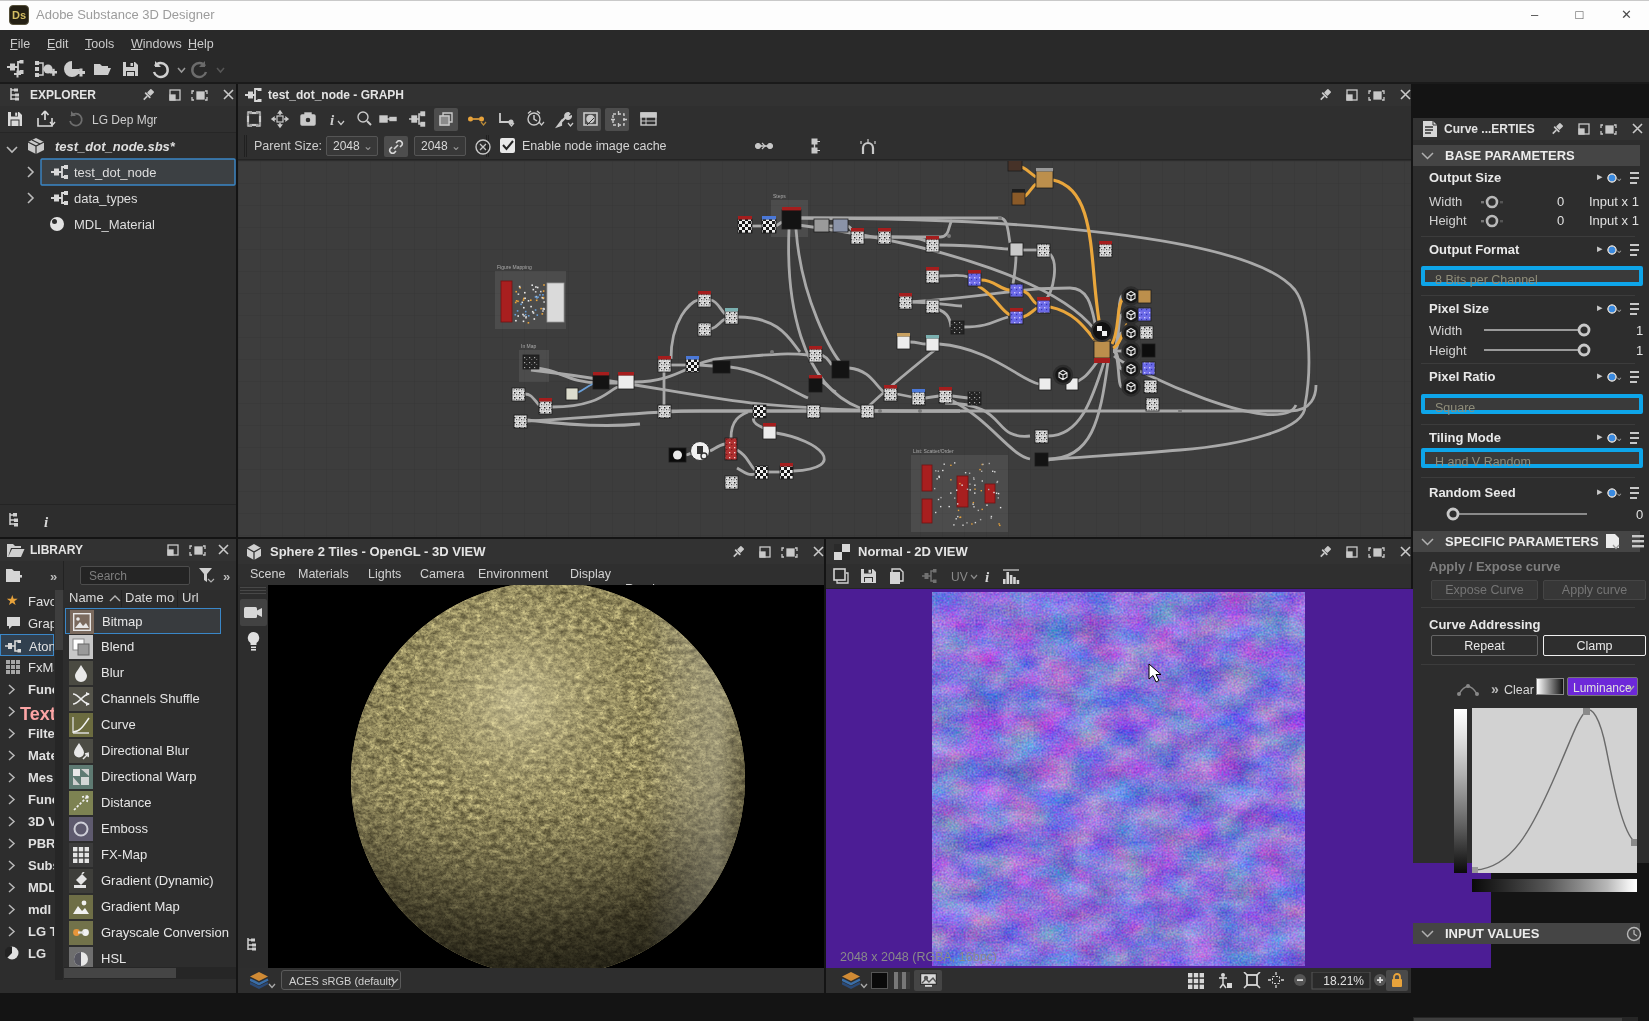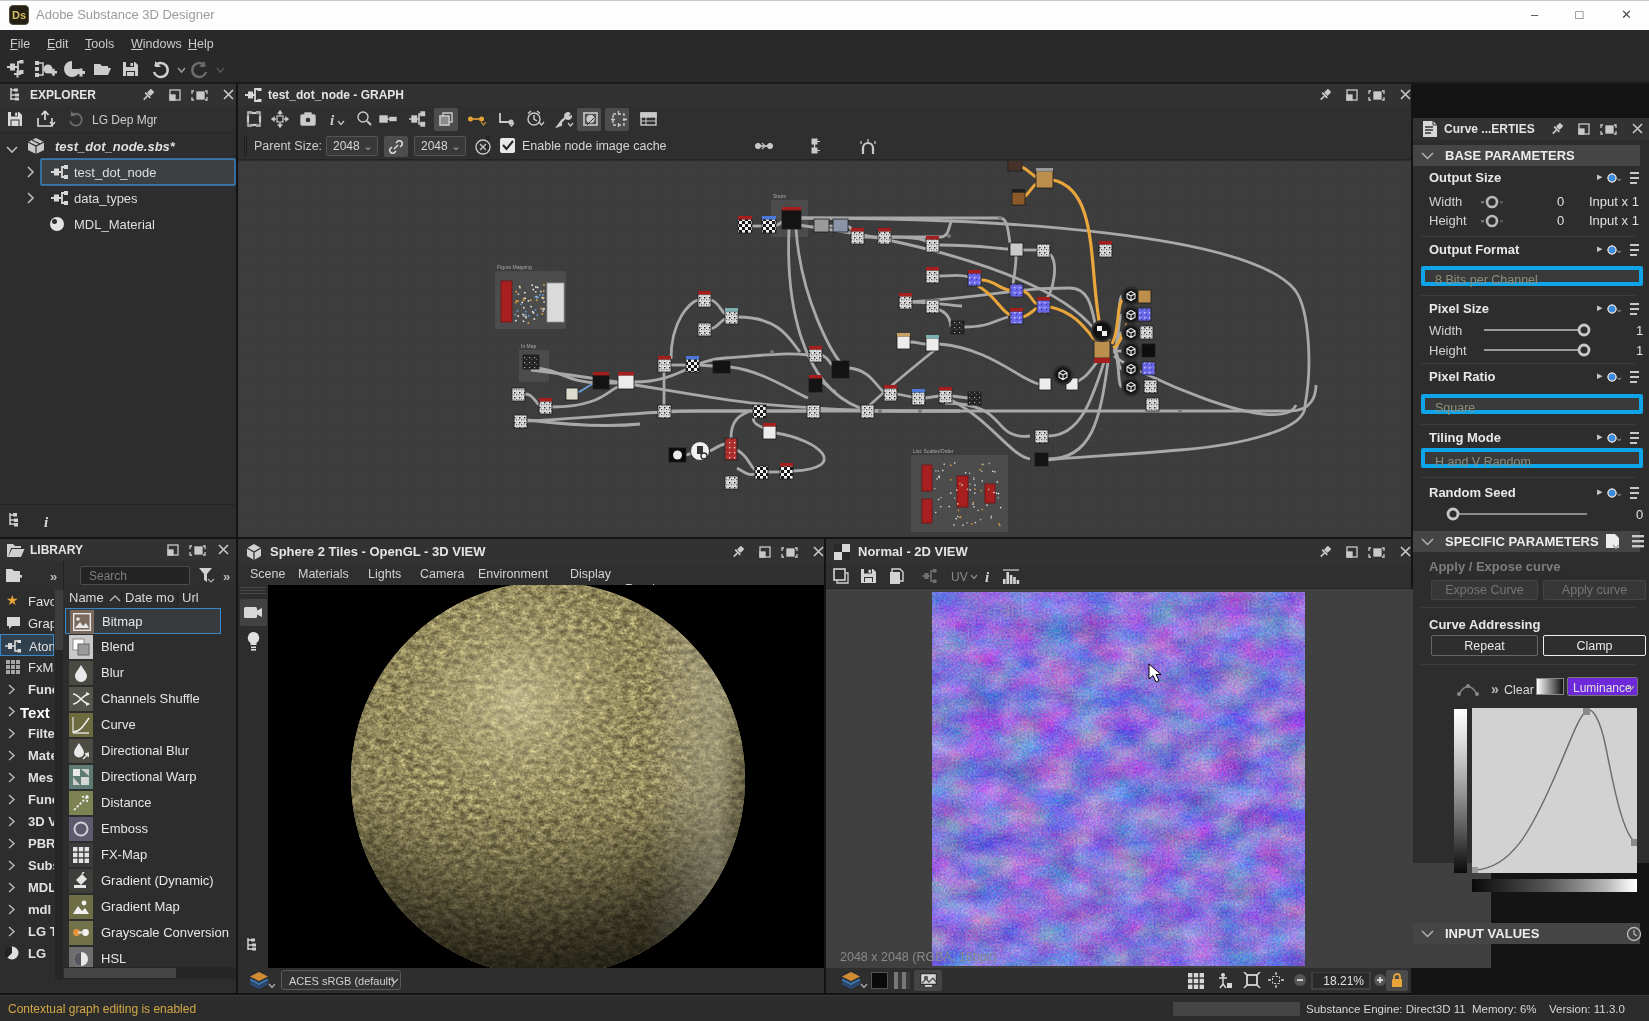--- a/index.html
+++ b/index.html
@@ -277,21 +277,21 @@
         <div style="position:absolute;left:0;top:88px;width:54px;height:22px;">
           <svg style="position:absolute;left:8px;top:6px;" width="8" height="11" viewBox="0 0 8 11">
             <path d="M1 1l5 4.5L1 10" stroke="#b8b8b8" stroke-width="1.5" fill="none"></path>
           </svg>
           <span style="position:absolute;left:28px;top:4px;font-size:13px;font-weight:bold;color:#e0e0e0;white-space:nowrap;">Func</span>
         </div>
         <div style="position:absolute;left:0;top:110px;width:54px;height:22px;">
           <svg style="position:absolute;left:8px;top:6px;" width="8" height="11" viewBox="0 0 8 11">
             <path d="M1 1l5 4.5L1 10" stroke="#b8b8b8" stroke-width="1.5" fill="none"></path>
           </svg>
-          <span style="position:absolute;left:20px;top:4px;font-size:15px;font-weight:bold;color:#ffffff;white-space:nowrap;">Text</span>
+          <span style="position:absolute;left:20px;top:4px;font-size:18px;font-weight:bold;color:#fca5a5;white-space:nowrap;">Text</span>
         </div>
         <div style="position:absolute;left:0;top:132px;width:54px;height:22px;">
           <svg style="position:absolute;left:8px;top:6px;" width="8" height="11" viewBox="0 0 8 11">
             <path d="M1 1l5 4.5L1 10" stroke="#b8b8b8" stroke-width="1.5" fill="none"></path>
           </svg>
           <span style="position:absolute;left:28px;top:4px;font-size:13px;font-weight:bold;color:#e0e0e0;white-space:nowrap;">Filte</span>
         </div>
         <div style="position:absolute;left:0;top:154px;width:54px;height:22px;">
           <svg style="position:absolute;left:8px;top:6px;" width="8" height="11" viewBox="0 0 8 11">
             <path d="M1 1l5 4.5L1 10" stroke="#b8b8b8" stroke-width="1.5" fill="none"></path>
@@ -1224,21 +1224,21 @@
             <rect x="0" y="9" width="2.6" height="5"></rect>
             <rect x="3.4" y="2" width="2.6" height="12"></rect>
             <rect x="6.8" y="5" width="2.6" height="9"></rect>
             <rect x="10.2" y="7" width="2.6" height="7"></rect>
             <rect x="13.6" y="10" width="2.6" height="4"></rect>
             <path d="M0 0h16" stroke="#d4d4d4" stroke-width="1.2"></path>
           </g>
       </g>
     </svg>
 
-    <div class="abs" style="left:0;top:50px;width:665px;height:379px;background:#404040;overflow:hidden;">
+    <div class="abs" style="left:0;top:50px;width:665px;height:379px;background:#4c1d95;overflow:hidden;">
       <svg class="abs" style="left:106px;top:3px;" width="373" height="374" viewBox="0 0 373 374">
         <defs>
           <filter id="nmap" x="0" y="0" width="100%" height="100%" color-interpolation-filters="sRGB">
             <feTurbulence type="fractalNoise" baseFrequency="0.5 0.5" numOctaves="2" seed="11" result="n"></feTurbulence>
             <feColorMatrix in="n" type="matrix" values="1.0 0 0 0 0.02  0 0.85 0 0 0.1  0 0 0.55 0 0.6  0 0 0 0 1" result="grain"></feColorMatrix>
             <feTurbulence type="fractalNoise" baseFrequency="0.028 0.042" numOctaves="3" seed="9" result="m"></feTurbulence>
             <feColorMatrix in="m" type="matrix" values="1.2 0 0 0 -0.05  0 1.0 0 0 -0.1  0 0 0.5 0 0.58  0 0 0 0 0.5" result="patch"></feColorMatrix>
             <feBlend in="patch" in2="grain" mode="normal"></feBlend>
           </filter>
         </defs>
@@ -1443,19 +1443,13 @@
       <svg class="abs" style="left:213px;top:3px;" width="16" height="16" viewBox="0 0 16 16">
           <circle cx="8" cy="8" r="6.5" stroke="#b8b8b8" stroke-width="1.4" fill="none"></circle>
           <path d="M8 4v4l3 2" stroke="#b8b8b8" stroke-width="1.3" fill="none"></path>
         </svg>
     </div>
 
     <div class="abs" style="left:0;top:899px;width:225px;height:10px;background:#262626;"></div>
     <div class="abs" style="left:1px;top:900px;width:208px;height:8px;background:#3e3e3e;"></div>
   </div>
 
-  <div id="statusbar" class="abs">
-    <div class="yellow">Contextual graph editing is enabled</div>
-    <div id="progress" class="abs"></div>
-    <div class="gray" style="left:1306px;">Substance Engine: Direct3D 11&nbsp; Memory: 6%</div>
-    <div class="gray" style="left:1549px;">Version: 11.3.0</div>
-  </div>
 </div>
 
 </body></html>

